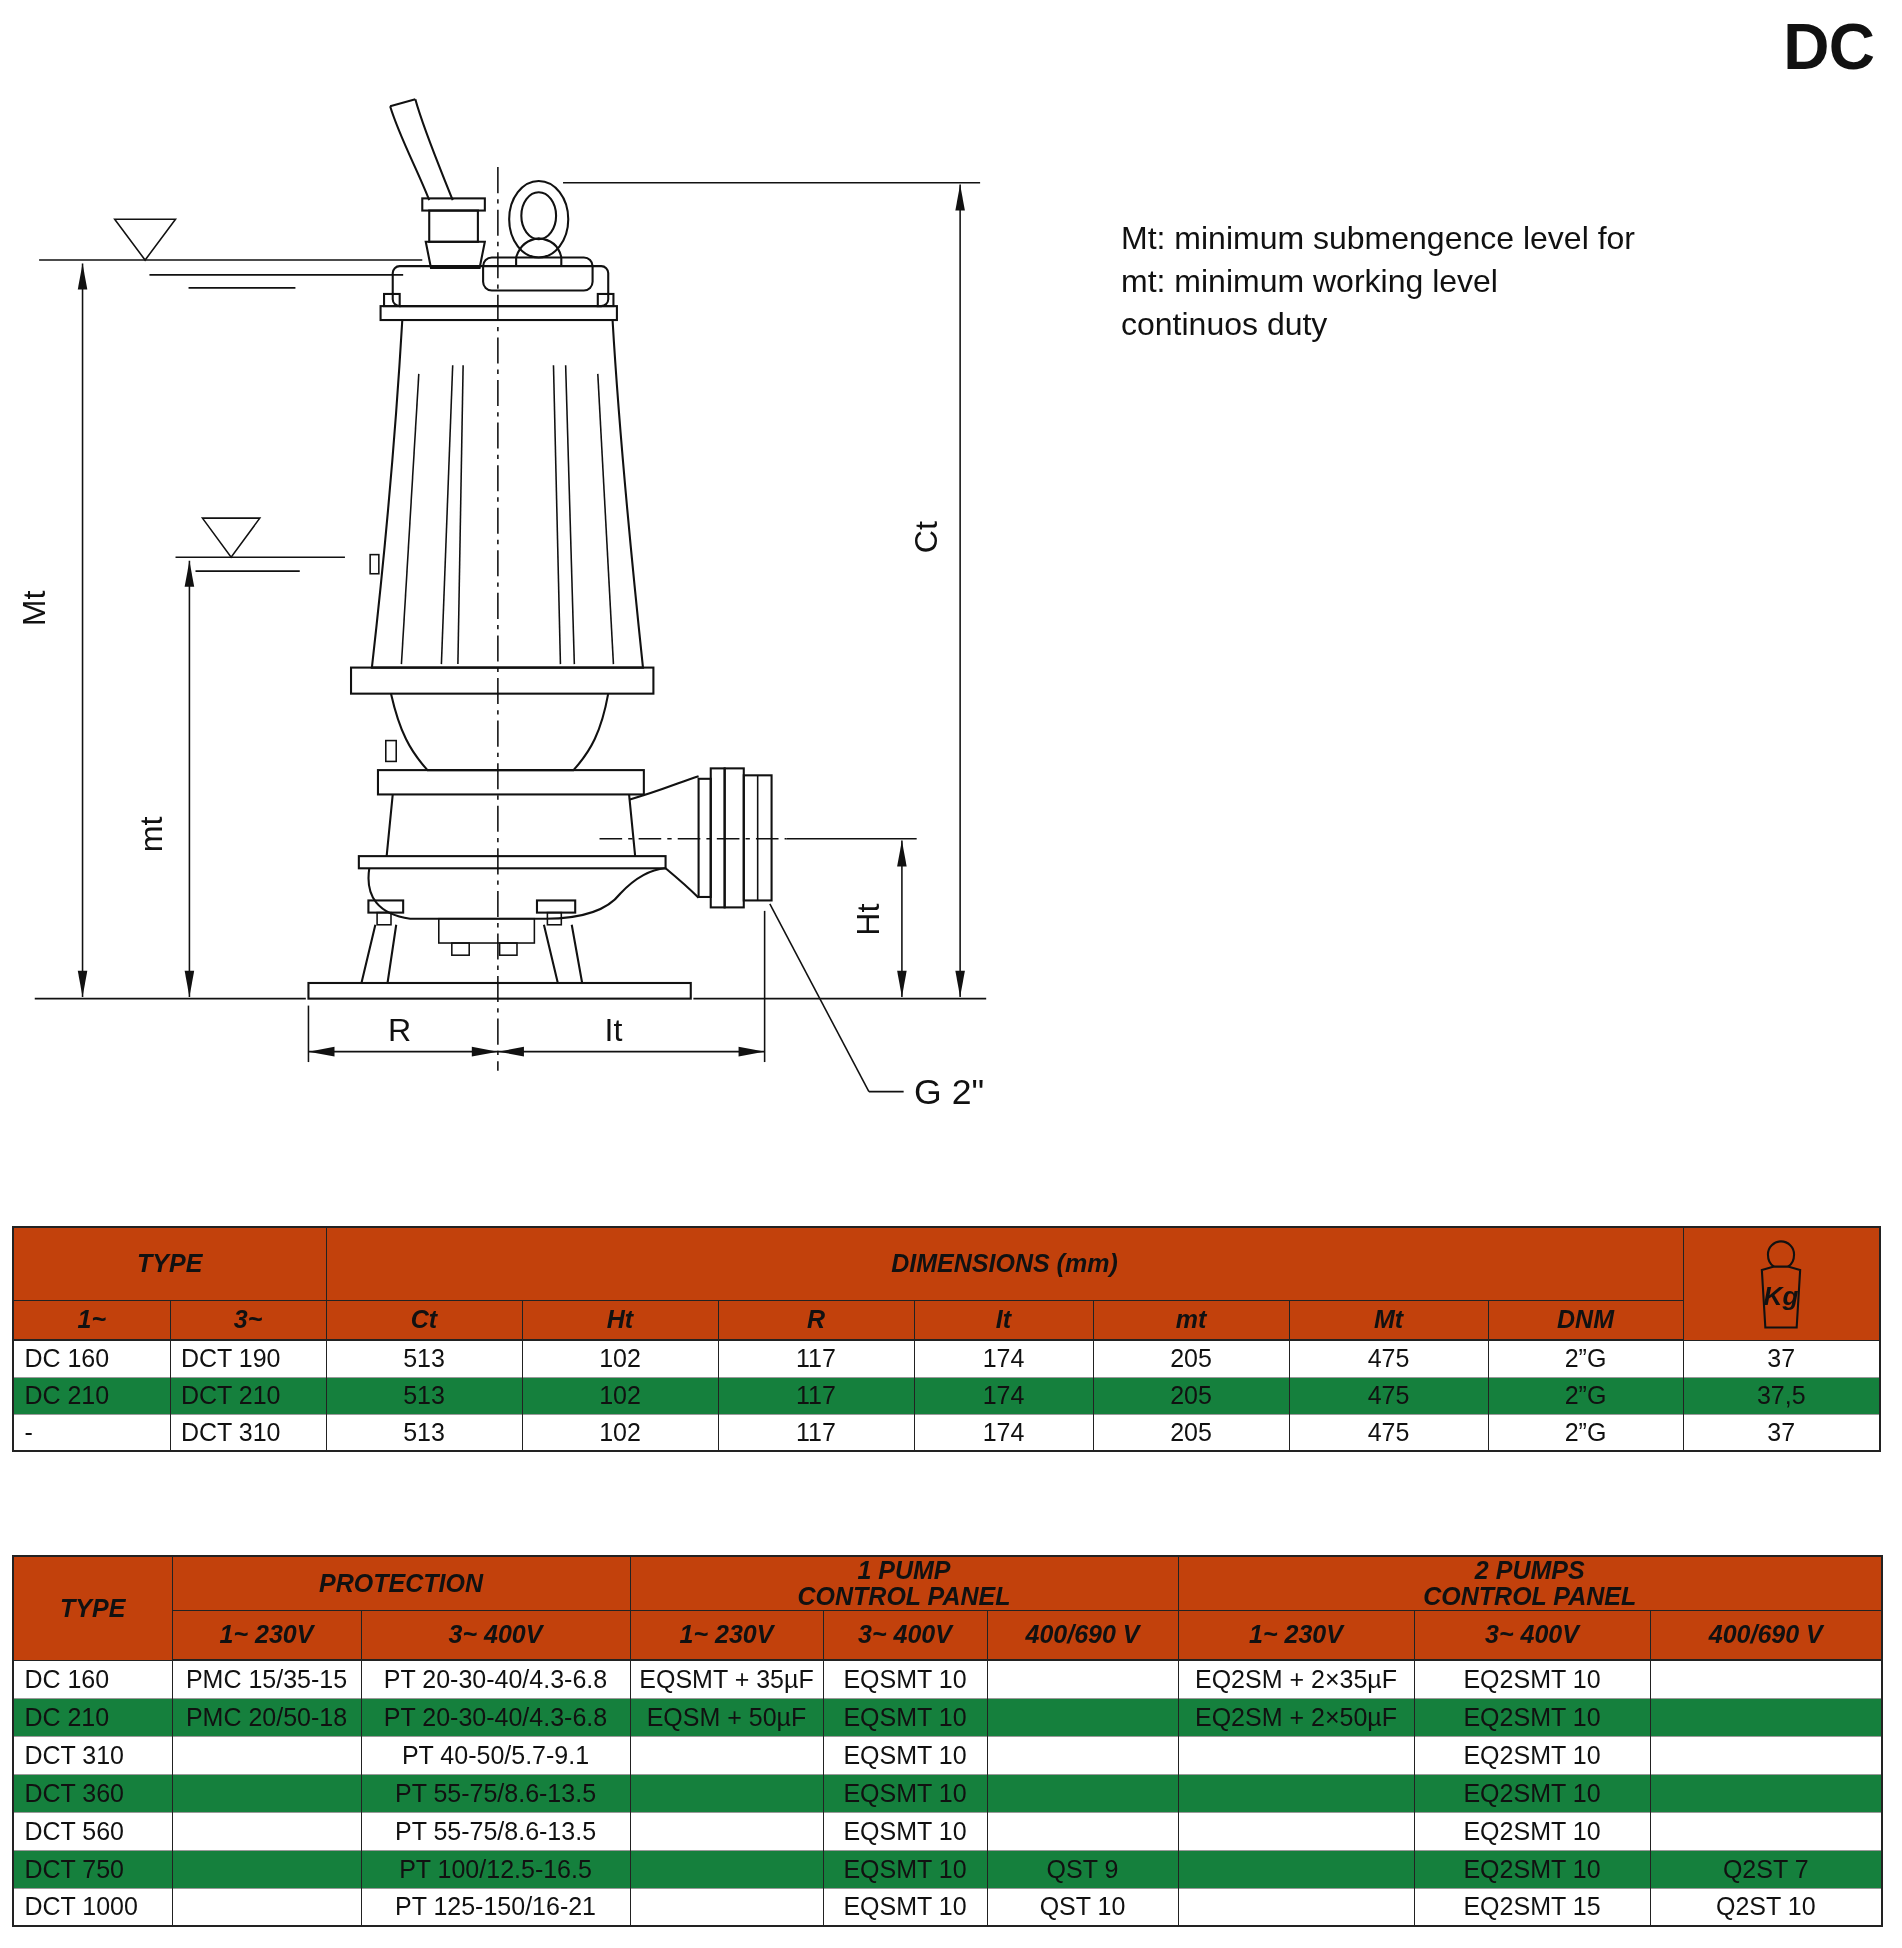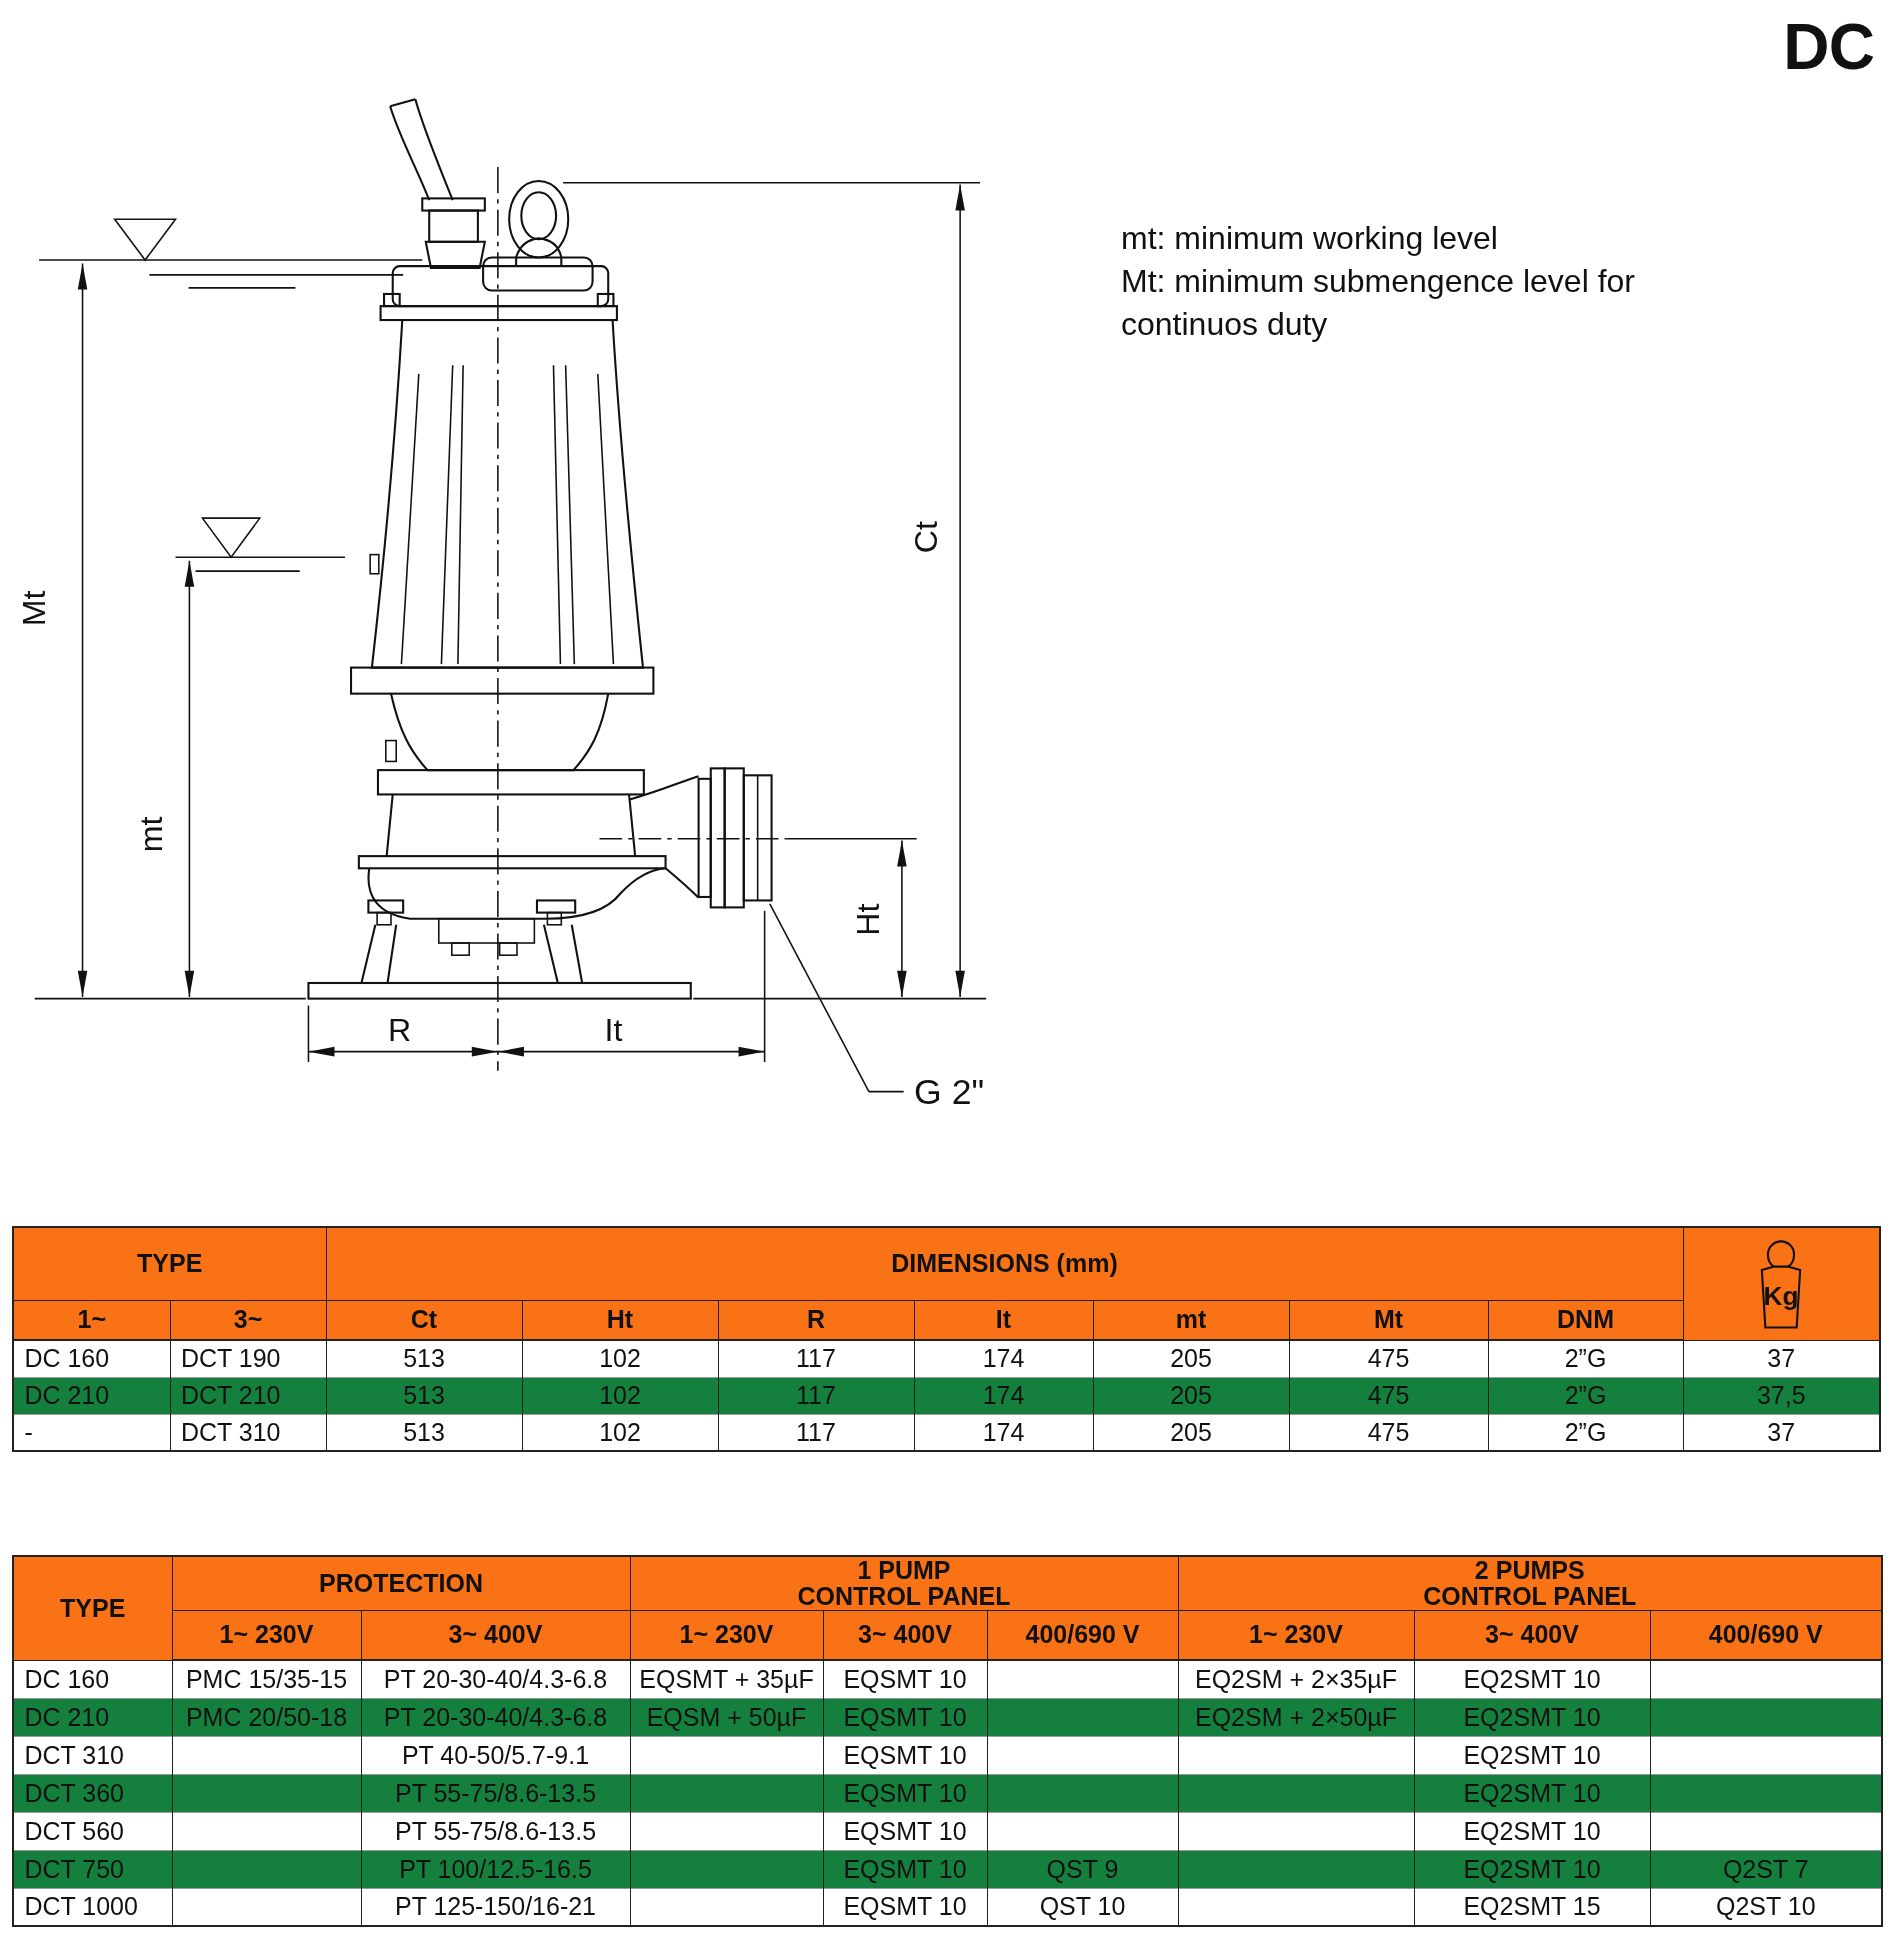--- a/index.html
+++ b/index.html
@@ -6,21 +6,21 @@
   .page{position:relative;width:1902px;height:1948px;background:#fff;overflow:hidden;
         font-family:"Liberation Sans","DejaVu Sans",sans-serif;color:#111;}
   .dc-title{position:absolute;top:10.4px;right:28px;font-size:64px;font-weight:bold;letter-spacing:-0.9px;}
   .legend{position:absolute;left:1121px;top:217px;font-size:32px;line-height:43px;width:574px;}
   .drawing{position:absolute;left:0;top:0;}
   
   table.tbl{position:absolute;left:12px;border-collapse:collapse;table-layout:fixed;
             border:2.6px solid #222;font-size:25px;}
   table.tbl td{border-left:1.7px solid #222;border-right:1.7px solid #222;
                text-align:center;vertical-align:middle;padding:0 5.2px;overflow:hidden;white-space:nowrap;}
-  table.tbl td.hd{background:#f97316;font-weight:bold;}
+  table.tbl td.hd{background:#c2410c;font-weight:bold;font-style:italic;}
   table.tbl tr.hrow1 td{border-bottom:1.7px solid #222;}
   table.tbl tr.hrow2 td{border-bottom:2.6px solid #222;}
   table.tbl tr.body td{border-top:0.9px solid #9a9a9a;}
   table.tbl tr.alt td{background:#15803d;}
   table.tbl td.typecell{text-align:left;font-weight:normal;padding-left:10.4px;}
   .t1{top:1226px;}
   .t1 tr.hrow1{height:73px;}
   .t1 tr.hrow2{height:40px;}
   .t1 tr.body{height:37px;}
   .t2{top:1555px;}
@@ -36,22 +36,22 @@
   .dim-label{font-size:37px;fill:#111;}
 </style>
 </head>
 <body>
 
 <div class="page">
 
   <div class="dc-title">DC</div>
 
   <div class="legend">
+    <div>Mt: minimum submengence level for</div>
     <div>mt: minimum working level</div>
-    <div>Mt: minimum submengence level for</div>
     <div>continuos duty</div>
   </div>
 
   <svg class="drawing" width="1902" height="1217" viewBox="0 0 2189 1400" aria-hidden="true">
 
     <line class="thin" x1="573" y1="192" x2="573" y2="1232" stroke-dasharray="30 7 5 7"></line>
 
     <g>
       <path class="ln" d="M 449,122 C 460,158 480,194 494,230"></path>
       <path class="ln" d="M 478,114 C 488,150 506,192 521,230"></path>

